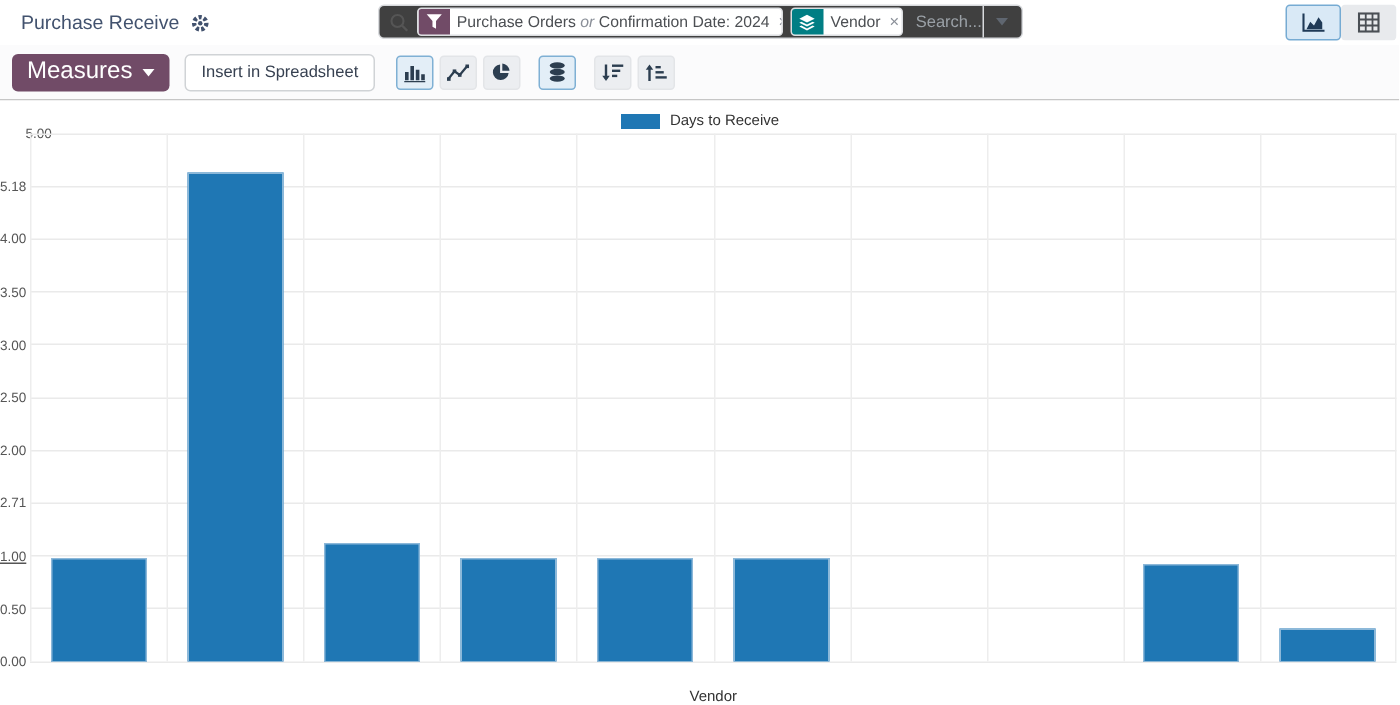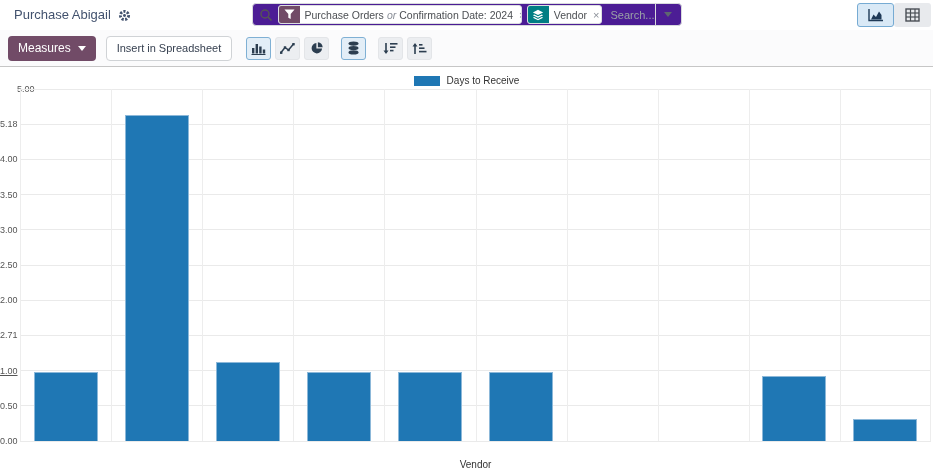--- a/index.html
+++ b/index.html
@@ -12,21 +12,21 @@
   
   #header { position:relative; width:100%; height:30px; background:#fff; }
   #page-title {
     position:absolute; left:14px; top:7px; font-size:13px; color:#42526e;
     display:flex; align-items:center; gap:7px;
   }
   #page-title .gear { display:inline-flex; margin-top:1px; }
 
   #searchbar {
     position:absolute; left:50%; top:3px; transform:translateX(-50%);
-    width:430px; height:23px; background:#4c1d95;
+    width:430px; height:23px; background:#404040;
     border:1px solid #d8dadd; border-radius:4px;
     display:flex; align-items:center; padding-left:6px;
   }
   .facet {
     display:inline-flex; align-items:center; height:19px; margin-left:5px;
     border:1px solid #dcdee1; border-radius:3px; overflow:hidden; background:#fff;
   }
   .facet-icon {
     width:21px; height:19px; display:flex; align-items:center; justify-content:center;
     flex:0 0 auto;
@@ -56,21 +56,21 @@
   .vs-btn.active { background:#d9e9f6; border-color:#76abd3; }
 
   
   #toolbar {
     position:relative; width:100%; height:37px; background:#fbfbfc;
     border-bottom:1px solid #c6c6c6;
     display:flex; align-items:center; padding-left:8px; gap:10px;
   }
   #measures-btn {
     height:25px; padding:0 10px; background:#714b67; color:#fff; border:none;
-    border-radius:4px; font-size:12px; font-family:inherit; display:flex; align-items:center;
+    border-radius:4px; font-size:16px; font-family:inherit; display:flex; align-items:center;
     gap:7px; cursor:pointer;
   }
   #insert-btn {
     height:25px; padding:0 10px; background:#fff; color:#374151;
     border:1px solid #d0d3d6; border-radius:4px; font-size:11px; font-family:inherit;
     cursor:pointer;
   }
   #chart-btns { display:flex; align-items:center; gap:4px; margin-left:4px; }
   .icon-btn {
     width:25px; height:23px; display:flex; align-items:center; justify-content:center;
@@ -105,21 +105,21 @@
   }
   svg { display:block; }
 </style>
 </head>
 <body>
 
 <div id="app">
 
   <div id="header">
     <div id="page-title">
-      <span>Purchase Abigail</span>
+      <span>Purchase Receive</span>
       <span class="gear">
         <svg width="13" height="13" viewBox="0 0 14 14">
           <circle cx="7" cy="7" r="4.4" fill="none" stroke="#42526e" stroke-width="3.1" stroke-dasharray="2.25 1.55"></circle>
           <circle cx="7" cy="7" r="1.6" fill="#42526e"></circle>
         </svg>
       </span>
     </div>
 
     <div id="searchbar">
       <span>

